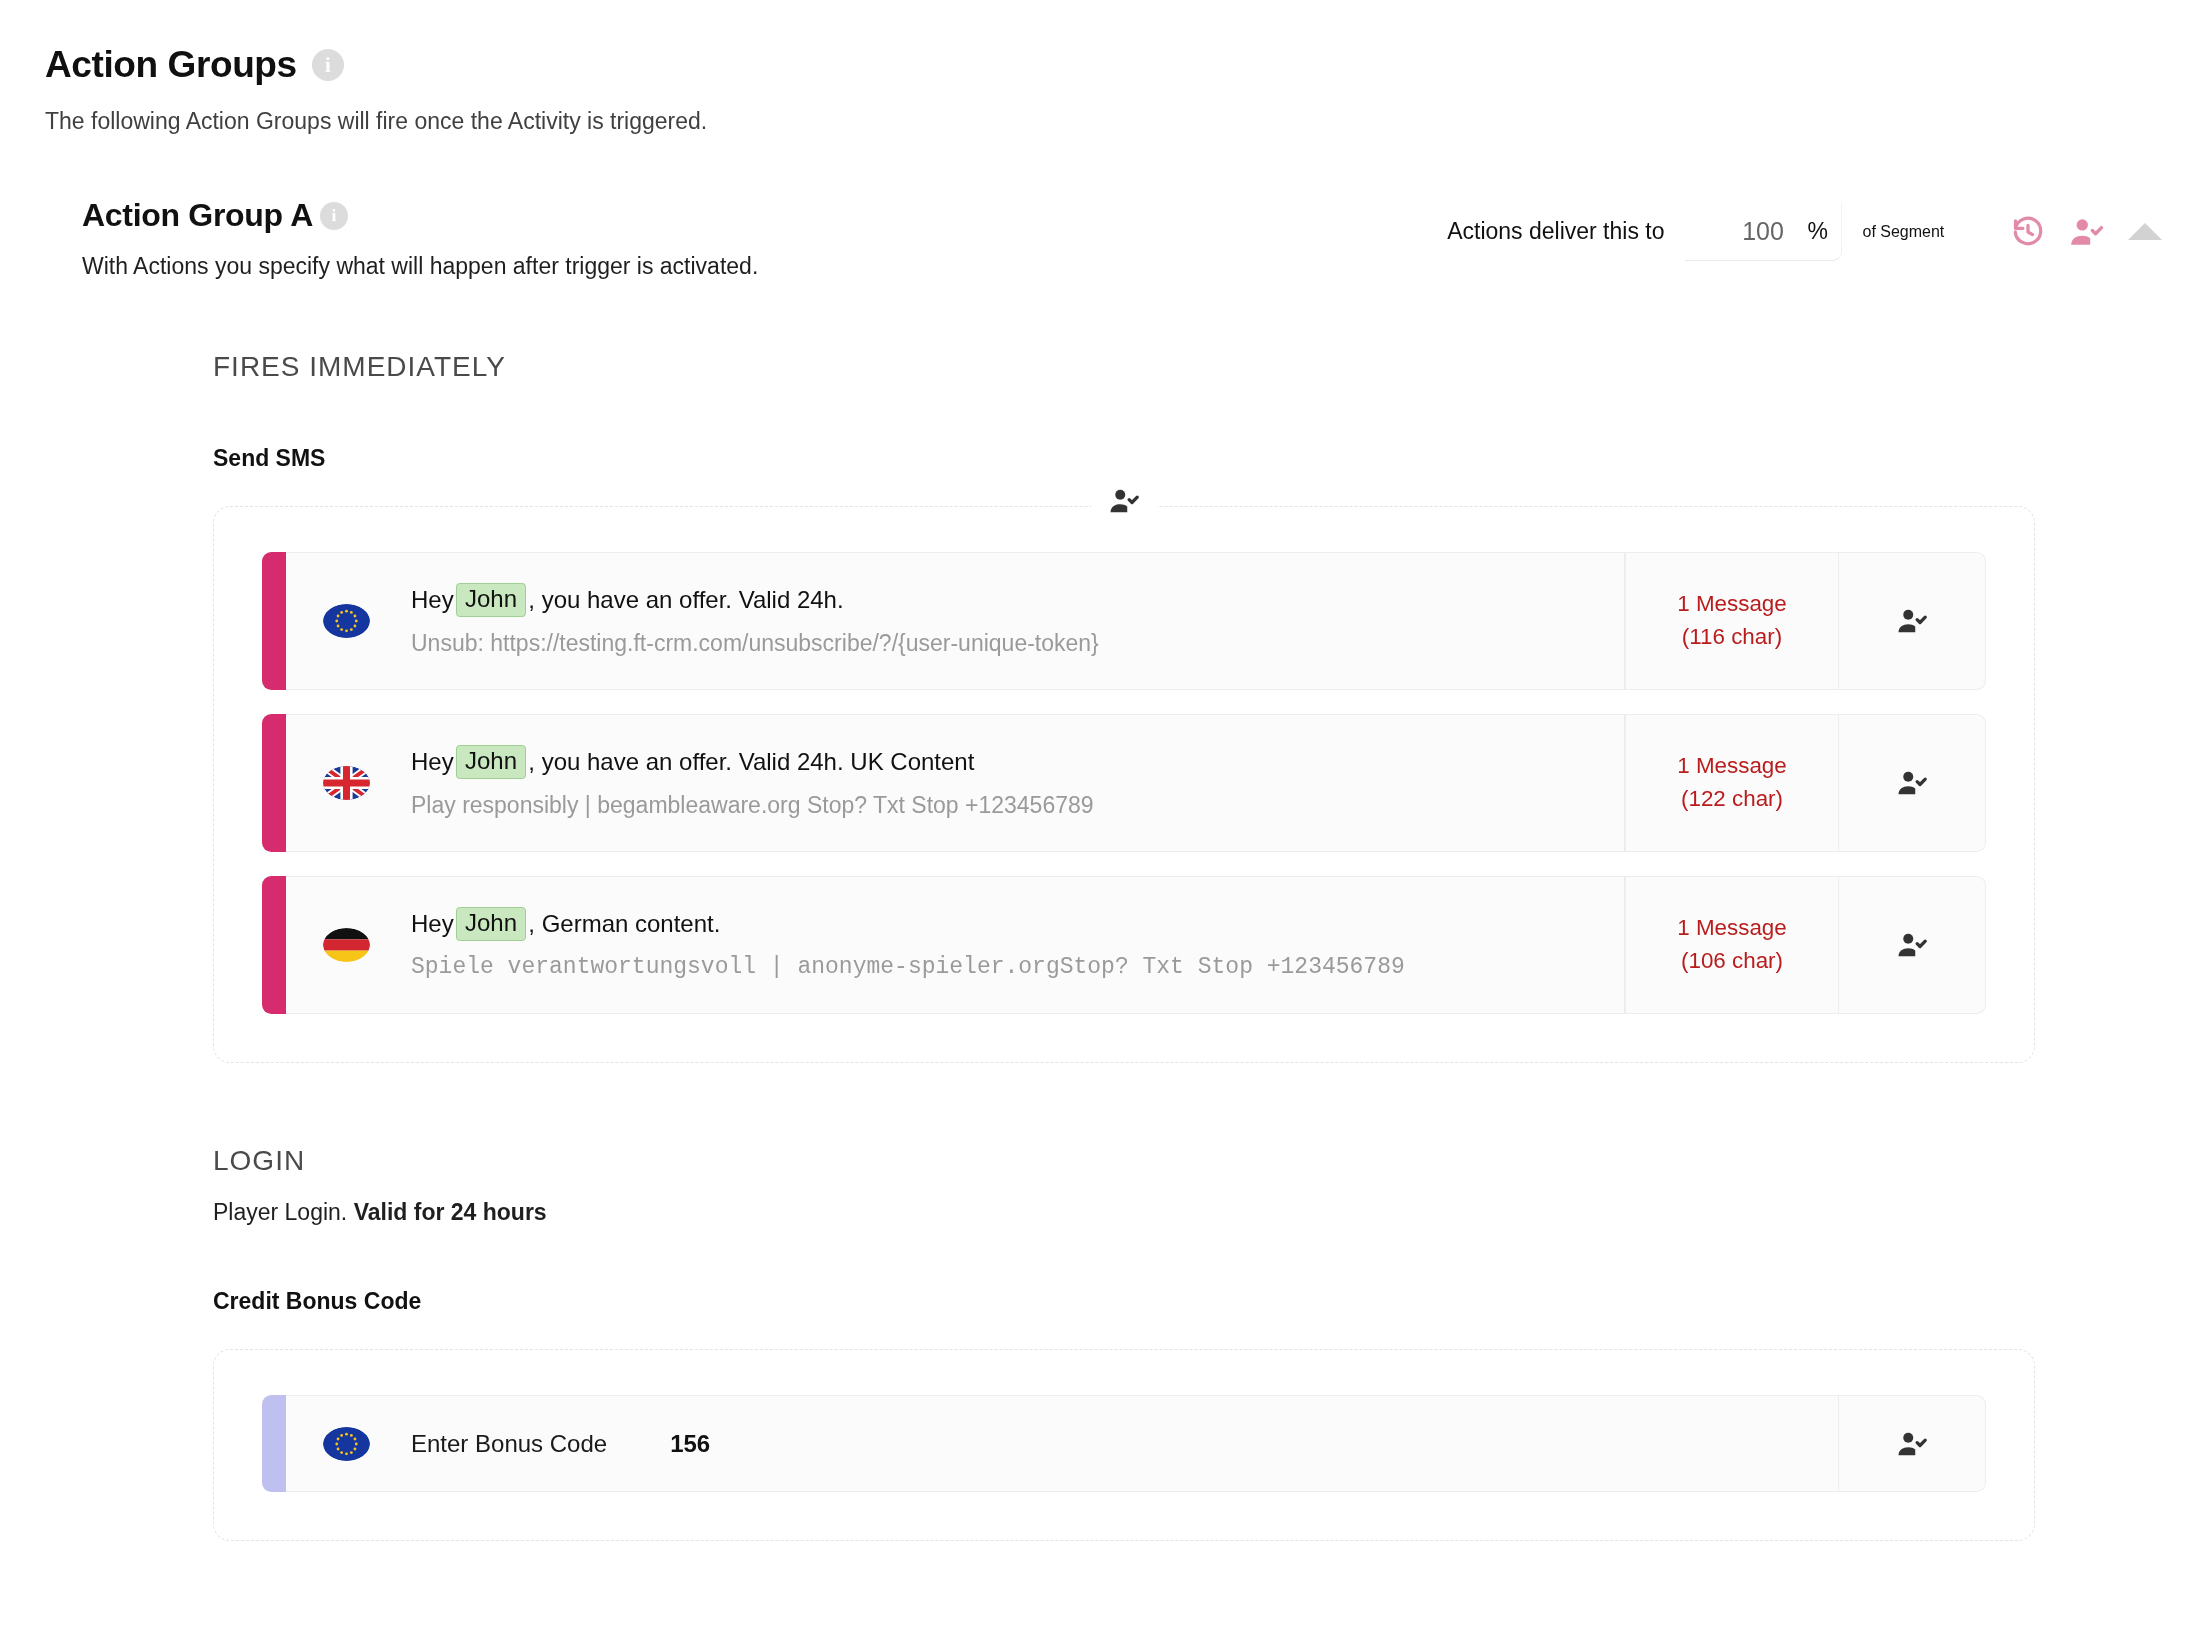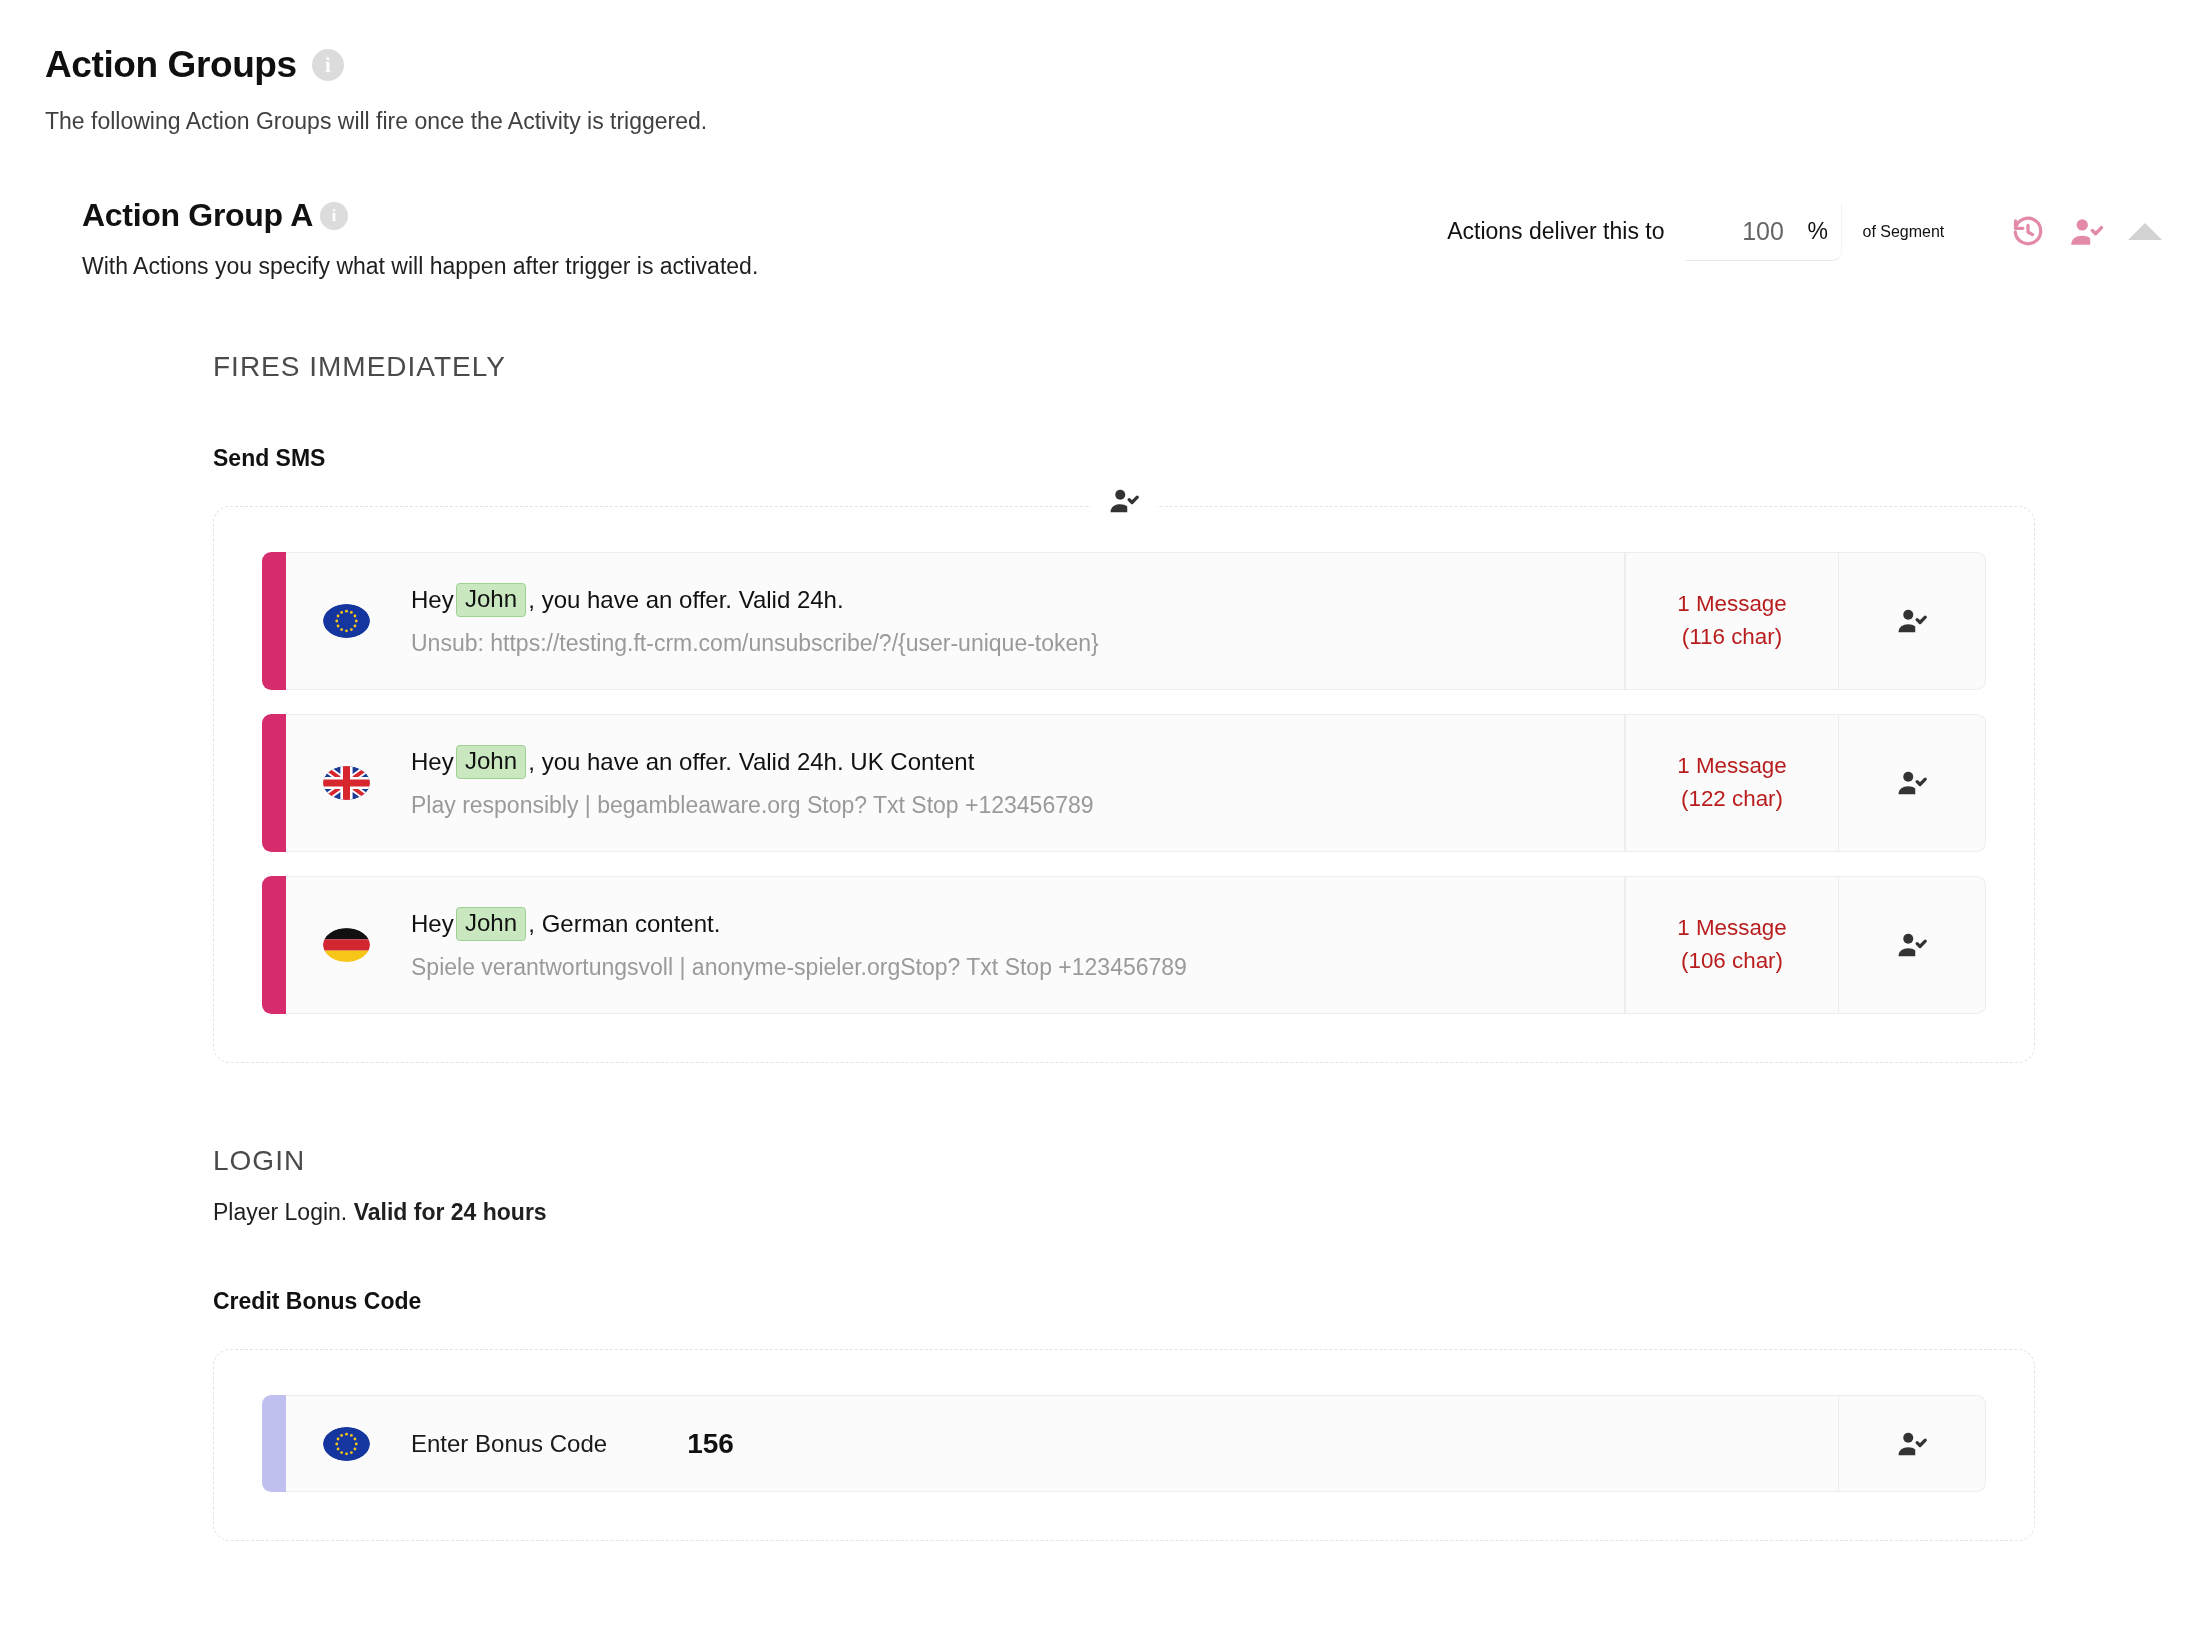--- a/index.html
+++ b/index.html
@@ -147,21 +147,21 @@
     cursor: pointer;
   }
 
   
   .bonus-main {
     flex: 1 1 auto; display: flex; align-items: center;
     background: #fbfbfb; border: 0.9px solid #ededed; border-left: none;
     padding: 20.5px 26px 20.5px 37px; gap: 41px;
   }
   .bonus-label { font-size: 24px; color: #1a1a1a; }
-  .bonus-value { font-size: 28px; color: #111; font-weight: 700; margin-left: 39px; }
+  .bonus-value { font-size: 24px; color: #111; font-weight: 700; margin-left: 22px; }
 </style>
 </head>
 <body>
 
 <div class="page-head">
   <div class="page-title-row">
     <div class="page-title">Action Groups</div>
     <span class="info-badge">i</span>
   </div>
   <div class="page-sub">The following Action Groups will fire once the Activity is triggered.</div>
@@ -320,21 +320,21 @@
                 <rect y="24" width="50" height="12" fill="#F7C518"></rect>
               </g>
             </svg>
           </span>
           <span class="msg-text">
             <span class="msg-line1">
                 <span>Hey </span>
                 <span class="token">John</span>
                 <span>, German content.</span>
               </span>
-            <span class="msg-line2" style="display:block;">Spiele verantwortungsvoll | anonyme-spieler.orgStop? Txt Stop +123456789</span>
+            <span class="msg-line2" style="display:block;font-family:Liberation Mono, monospace;">Spiele verantwortungsvoll | anonyme-spieler.orgStop? Txt Stop +123456789</span>
           </span>
         </div>
         <div class="msg-count">
           <span>1 Message</span>
           <span>(106 char)</span>
         </div>
         <div class="msg-action">
           <svg width="32" height="30" viewBox="0 0 24 24" fill="#333333">
             <circle cx="9" cy="7" r="4"></circle>
             <path d="M1.2 21c0-4.2 3.5-6.4 7.8-6.4 2.2 0 4.2.6 5.6 1.7V21z"></path>

